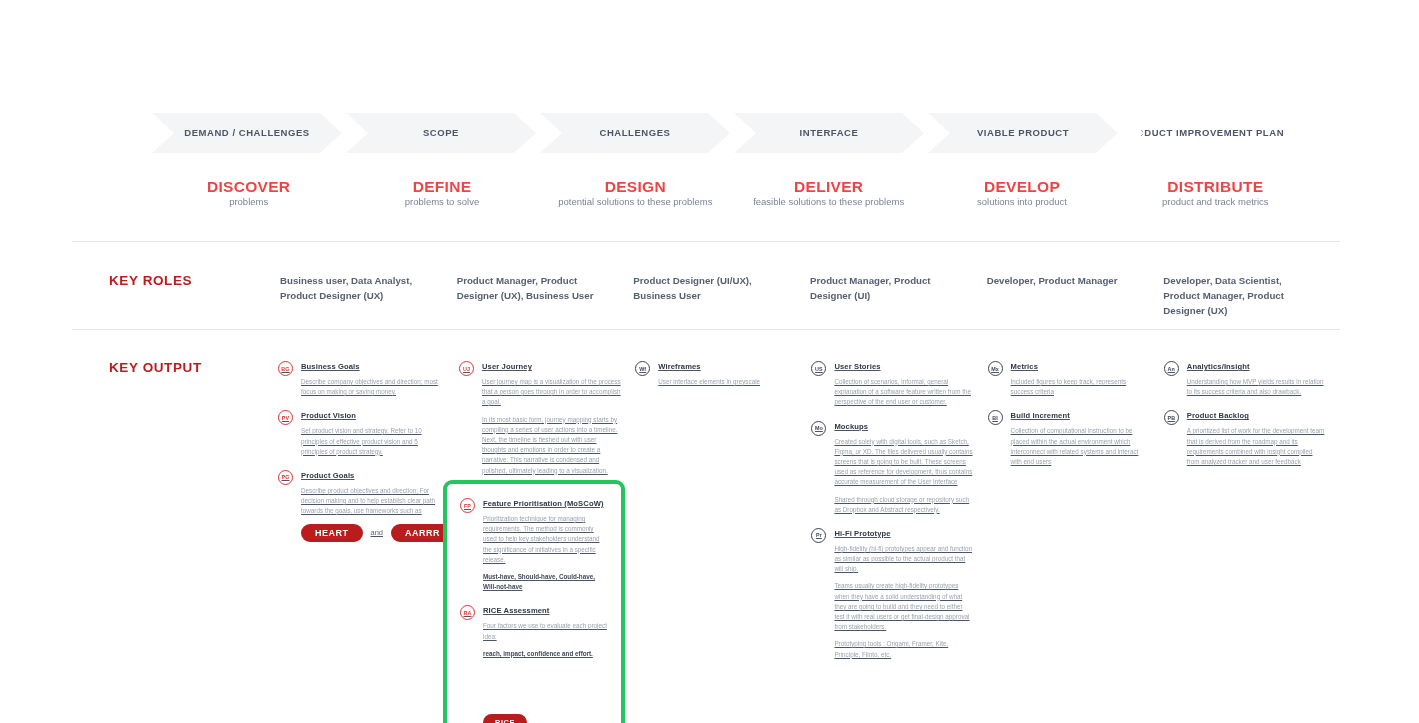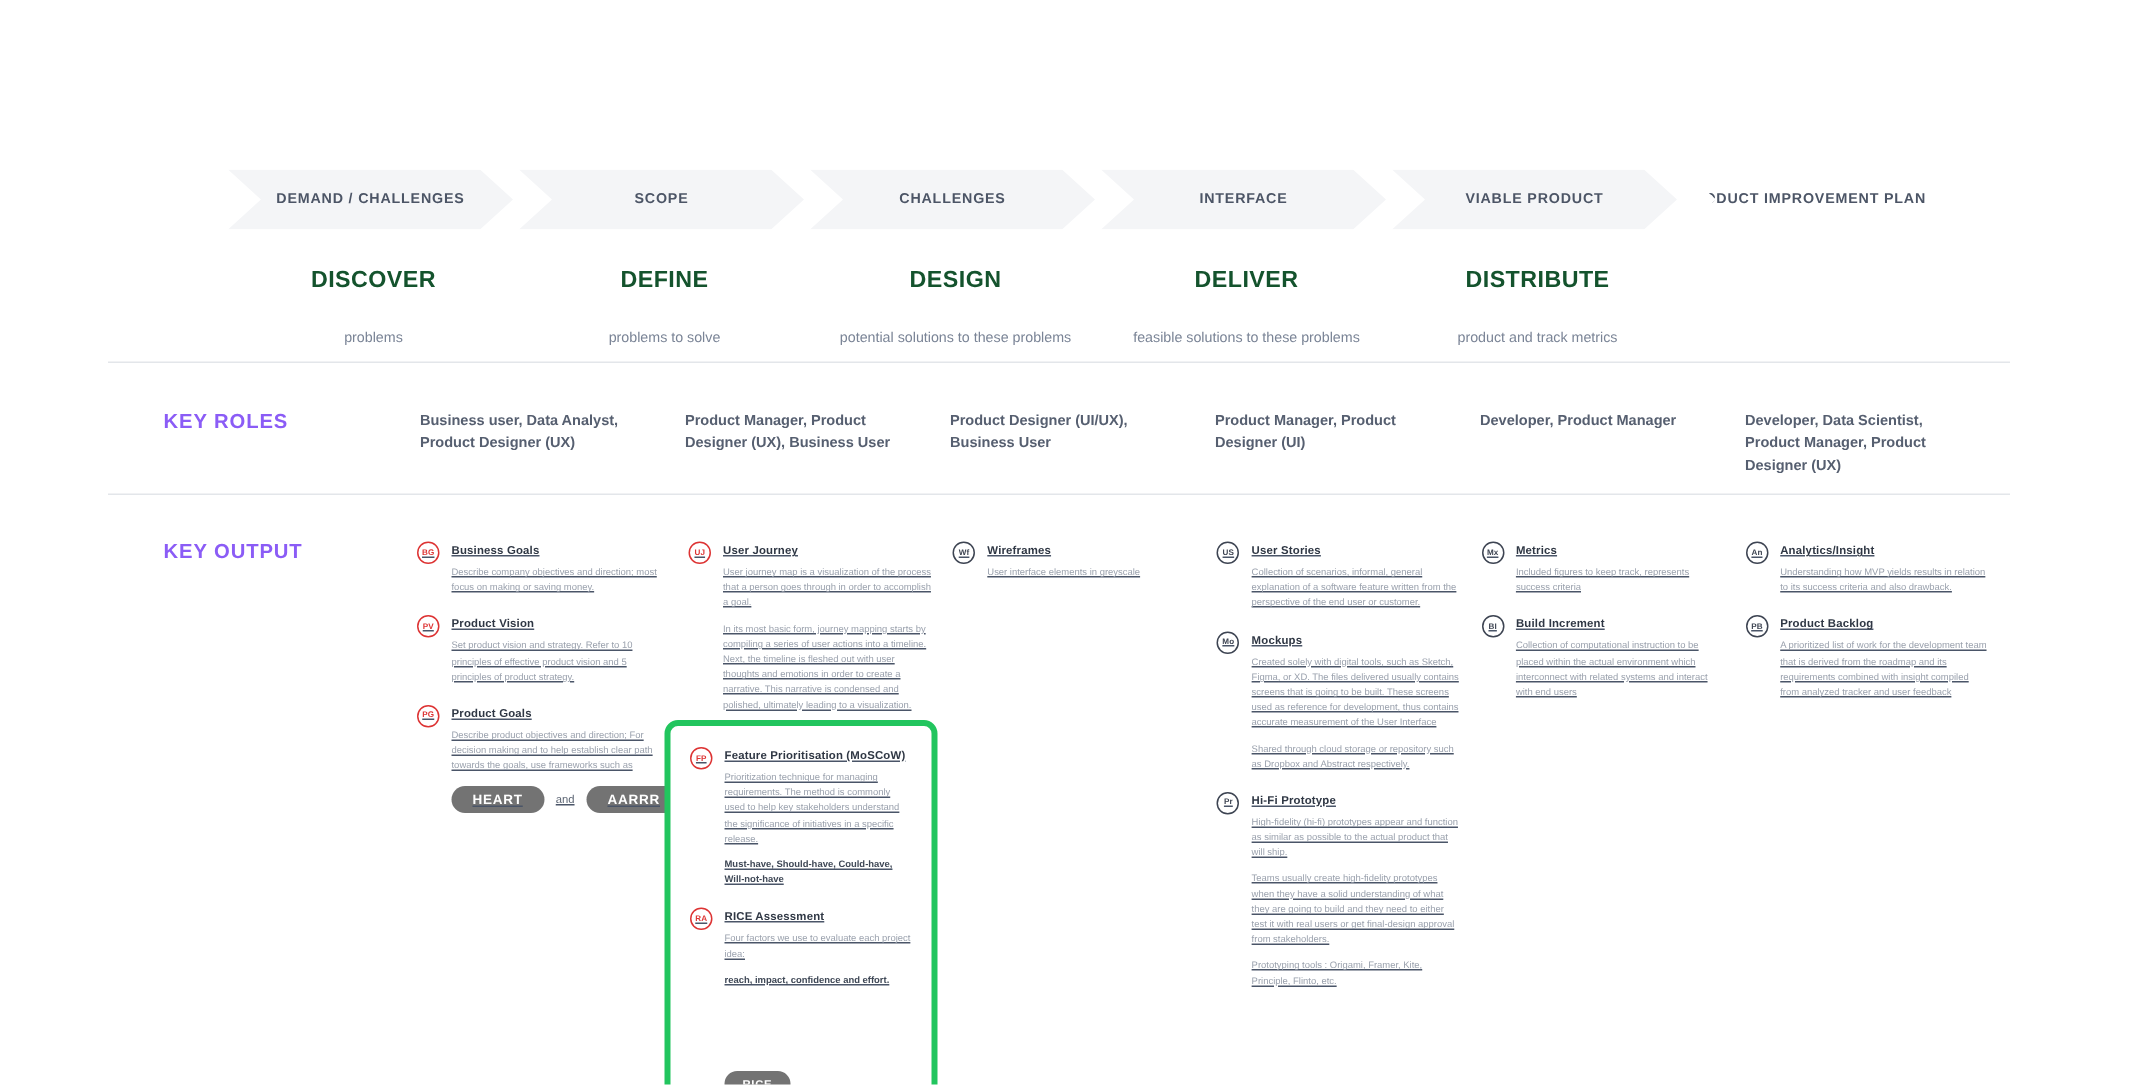--- a/index.html
+++ b/index.html
@@ -45,23 +45,23 @@
   .stages {
     position: absolute;
     left: 152px; top: 178px;
     width: 1160px;
     display: flex;
   }
   .stage { width: 194px; text-align: center; }
   .stage-name {
     font-size: 15.5px;
     font-weight: bold;
-    color: #14532d;
+    color: #ef4444;
     letter-spacing: 0.3px;
-    margin-bottom: 24px;
+    margin-bottom: 0;
   }
   .stage-sub {
     font-size: 9.5px;
     color: #7a8496;
     line-height: 1.3;
     white-space: nowrap;
   }
 
   
   .rule {
@@ -74,21 +74,21 @@
   .rule.r1 { top: 241px; }
   .rule.r2 { top: 329px; }
 
   
   .section-label {
     position: absolute;
     left: 109px;
     font-size: 13.5px;
     font-weight: bold;
     letter-spacing: 0.6px;
-    color: #8b5cf6;
+    color: #b91c1c;
   }
   .section-label.roles  { top: 273px; }
   .section-label.output { top: 360px; }
 
   
   .roles-row {
     position: absolute;
     left: 280px; top: 273px;
     width: 1060px;
     display: flex;
@@ -145,21 +145,21 @@
   }
   .item-para.strong { color: #3f4856; font-weight: bold; }
   .item-para:last-child { margin-bottom: 0; }
 
   
   .pill-row { display: flex; align-items: center; margin-top: 7px; }
   .pill {
     display: inline-flex;
     align-items: center;
     justify-content: center;
-    background: #737373;
+    background: #b91c1c;
     color: #ffffff;
     font-size: 9px;
     font-weight: bold;
     letter-spacing: 0.5px;
     border-radius: 999px;
     padding: 4px 14px;
   }
   .pill.small { font-size: 7.5px; padding: 4px 12px; margin-top: 48px; }
   .pill-and {
     font-size: 7.5px;
@@ -214,20 +214,24 @@
         <div class="stage-name">DEFINE</div>
         <div class="stage-sub">problems to solve</div>
       </div>
       <div class="stage">
         <div class="stage-name">DESIGN</div>
         <div class="stage-sub">potential solutions to these problems</div>
       </div>
       <div class="stage">
         <div class="stage-name">DELIVER</div>
         <div class="stage-sub">feasible solutions to these problems</div>
+      </div>
+      <div class="stage">
+        <div class="stage-name">DEVELOP</div>
+        <div class="stage-sub">solutions into product</div>
       </div>
       <div class="stage">
         <div class="stage-name">DISTRIBUTE</div>
         <div class="stage-sub">product and track metrics</div>
       </div>
     </div>
 
   <div class="rule r1"></div>
   <div class="rule r2"></div>
 

